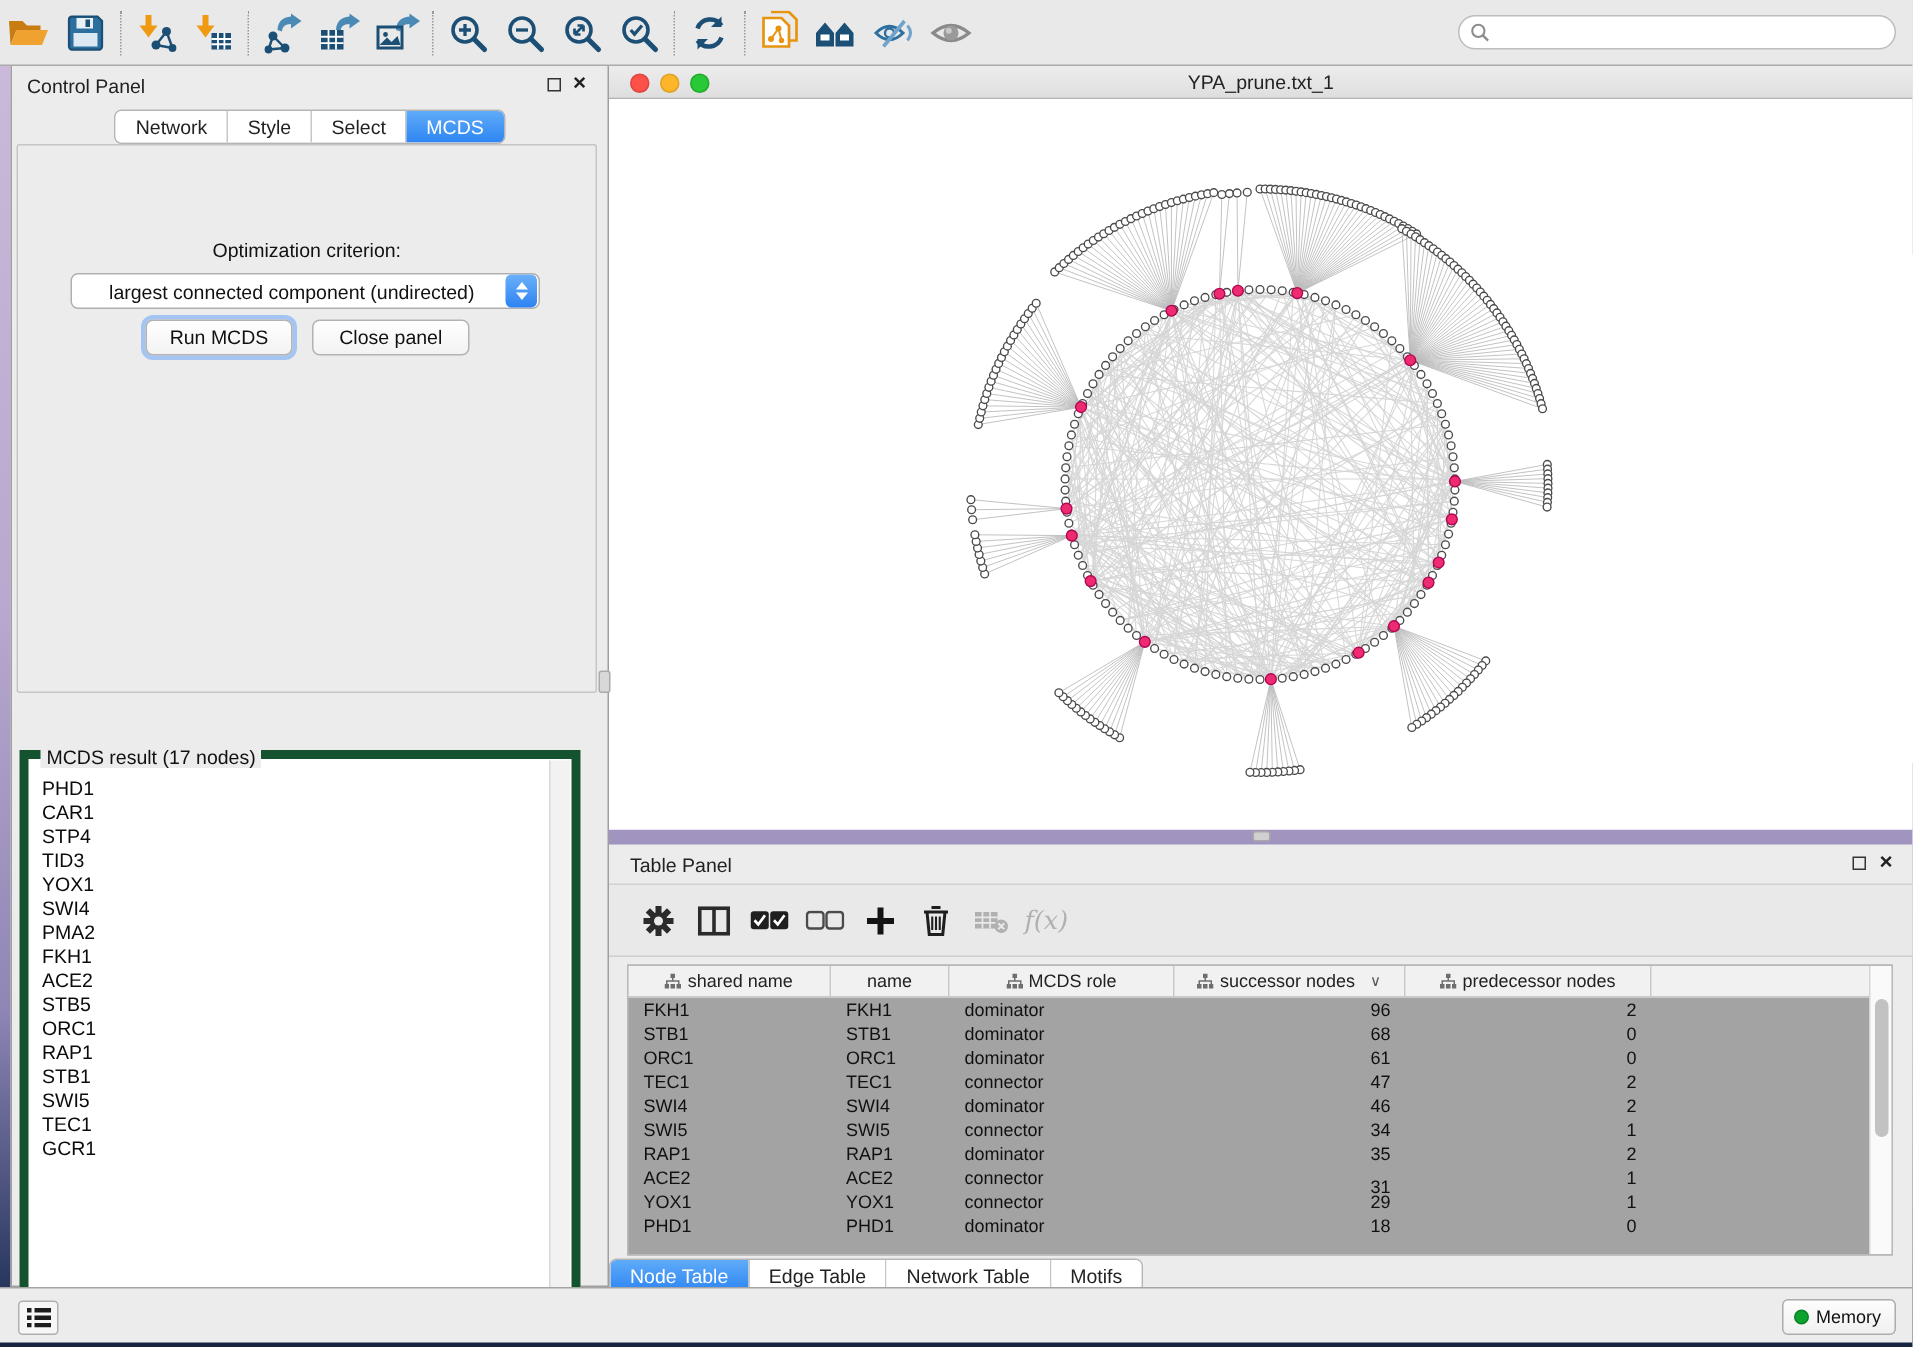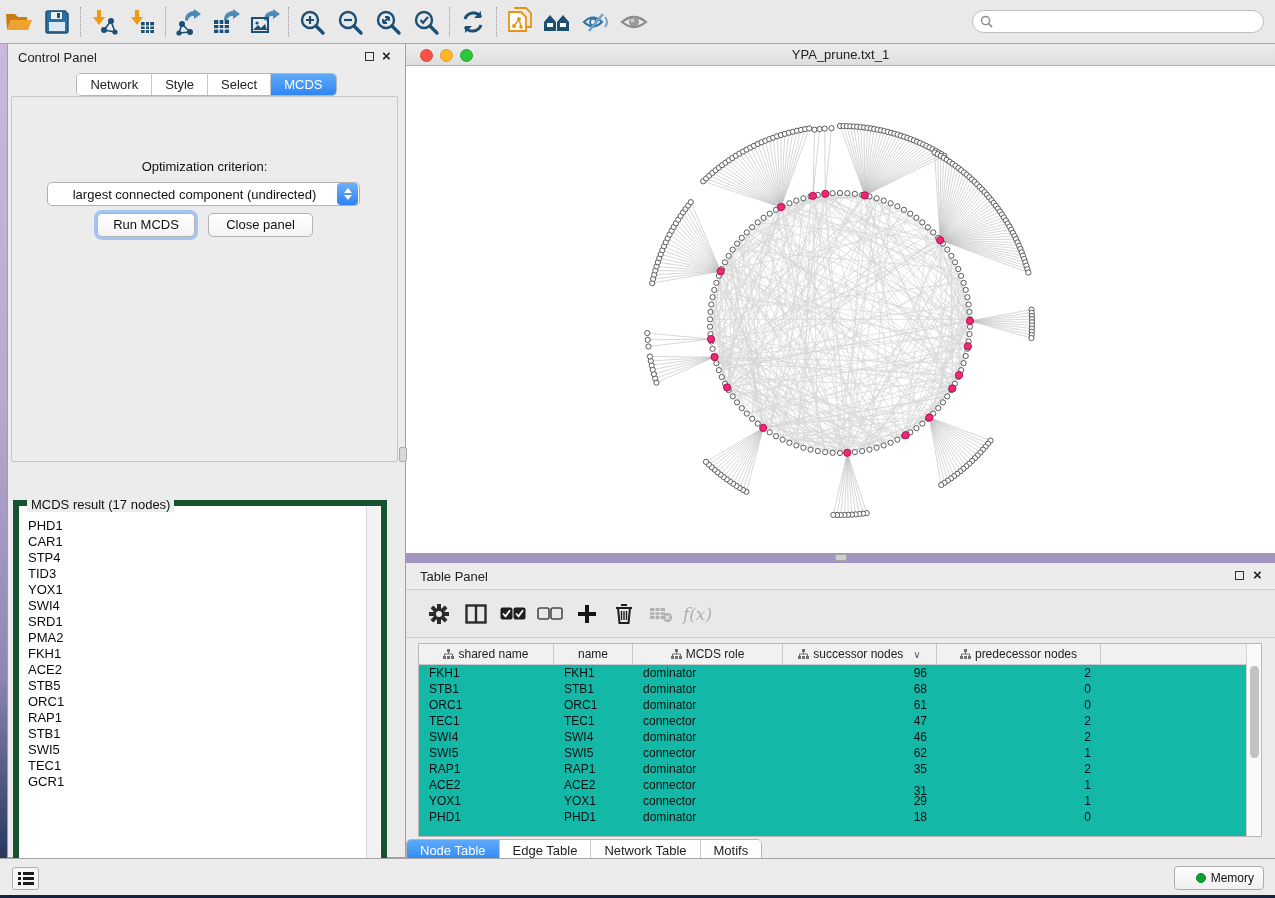--- a/index.html
+++ b/index.html
@@ -72,39 +72,39 @@
 
   
   #table-panel { left:406px; top:563px; width:869px; height:295px; background:#ececec; }
   #tp-title { position:absolute; left:14px; top:6px; font-size:13px; color:#222; }
   #tp-float { left:829px; } #tp-close { left:847px; }
   #tp-toolbar { position:absolute; left:0; top:26px; width:100%; height:49px; background:#e9e9e9;
     border-top:1px solid #d2d2d2; border-bottom:1px solid #cfcfcf; display:flex; align-items:center; padding-left:14px; }
   .tp-icon { width:37px; height:36px; display:flex; align-items:center; justify-content:center; cursor:default; }
   .fx-text { font-family:"DejaVu Serif",serif; font-style:italic; font-size:17px; color:#b0b0b0; }
 
-  #node-table { position:absolute; left:12px; top:80px; width:844px; height:194px; background:#14b8a6; border:1px solid #b9b9b9;padding-left:20px; }
+  #node-table { position:absolute; left:12px; top:80px; width:844px; height:194px; background:#a3a3a3; border:1px solid #b9b9b9;padding-left:20px; }
   #nt-header { position:absolute; left:0; top:0; height:21px; width:827px; display:flex;
     background:#f1f1f1; border-bottom:1px solid #c9c9c9; }
   .nt-hcell { display:flex; align-items:center; justify-content:center; gap:4px;
     border-right:1px solid #c9c9c9; font-size:12px; color:#222; position:relative; }
   #nt-body { position:absolute; left:0; top:21px; width:827px; }
   .nt-row { display:flex; height:16px; align-items:center; }
   .nt-cell { font-size:12px; color:#111; white-space:nowrap; overflow:hidden; }
   .cell-left { text-align:left; padding-left:10px; }
   .cell-right { text-align:right; padding-right:10px; }
   #nt-scroll { position:absolute; right:0; top:0; width:15px; height:192px; background:#fafafa; border-left:1px solid #d5d5d5; }
   #nt-thumb { position:absolute; left:2.5px; top:22px; width:9px; height:92px; background:#c2c2c2; border-radius:5px; }
   #tp-tabs { position:absolute; left:0; top:276px; width:100%; text-align:left; }
 
   
   #status-bar { left:0; top:858px; width:1275px; height:37px; background:#ececec; border-top:1px solid #a5a5a5; }
   #list-btn { position:absolute; left:12px; top:8px; width:27px; height:23px; background:#f6f6f6;
     border:1px solid #b0b0b0; border-radius:3px; display:flex; align-items:center; justify-content:center; }
-  #memory-btn { position:absolute; right:11px; top:7px; height:24px; padding:0 9px 0 21px; background:linear-gradient(#fdfdfd,#f0f0f0);
+  #memory-btn { position:absolute; right:11px; top:7px; height:24px; padding:0 9px 0 7px; background:linear-gradient(#fdfdfd,#f0f0f0);
     border:1px solid #adadad; border-radius:4px; display:flex; align-items:center; gap:5px; font-size:12px; color:#111; }
   #memory-dot { width:10px; height:10px; border-radius:50%; background:#0ba32e; border:1px solid #088224; }
 </style>
 </head>
 <body>
 
 <div id="toolbar" class="abs">
   <div class="tb-icon">
     <svg width="30" height="26" viewBox="0 0 30 26">
         <path d="M2 5 h9 l3 3 h9 v3 H7 L3 21 Z" fill="#c87d13"></path>
@@ -268,21 +268,20 @@
       </span></div>
   <div id="mcds-group">
     <span id="mcds-legend">MCDS result (17 nodes)</span>
     <div id="mcds-list">
         <div class="mcds-item">PHD1</div>
         <div class="mcds-item">CAR1</div>
         <div class="mcds-item">STP4</div>
         <div class="mcds-item">TID3</div>
         <div class="mcds-item">YOX1</div>
         <div class="mcds-item">SWI4</div>
-        <div class="mcds-item">SRD1</div>
         <div class="mcds-item">PMA2</div>
         <div class="mcds-item">FKH1</div>
         <div class="mcds-item">ACE2</div>
         <div class="mcds-item">STB5</div>
         <div class="mcds-item">ORC1</div>
         <div class="mcds-item">RAP1</div>
         <div class="mcds-item">STB1</div>
         <div class="mcds-item">SWI5</div>
         <div class="mcds-item">TEC1</div>
         <div class="mcds-item">GCR1</div>
@@ -1301,21 +1300,21 @@
           <div class="nt-cell cell-left" style="width: 135px;">SWI4</div>
           <div class="nt-cell cell-left" style="width: 79px;">SWI4</div>
           <div class="nt-cell cell-left" style="width: 150px;">dominator</div>
           <div class="nt-cell cell-right" style="width: 154px;">46</div>
           <div class="nt-cell cell-right" style="width: 164px;">2</div>
         </div>
         <div class="nt-row">
           <div class="nt-cell cell-left" style="width: 135px;">SWI5</div>
           <div class="nt-cell cell-left" style="width: 79px;">SWI5</div>
           <div class="nt-cell cell-left" style="width: 150px;">connector</div>
-          <div class="nt-cell cell-right" style="width: 154px;">62</div>
+          <div class="nt-cell cell-right" style="width: 154px;">34</div>
           <div class="nt-cell cell-right" style="width: 164px;">1</div>
         </div>
         <div class="nt-row">
           <div class="nt-cell cell-left" style="width: 135px;">RAP1</div>
           <div class="nt-cell cell-left" style="width: 79px;">RAP1</div>
           <div class="nt-cell cell-left" style="width: 150px;">dominator</div>
           <div class="nt-cell cell-right" style="width: 154px;">35</div>
           <div class="nt-cell cell-right" style="width: 164px;">2</div>
         </div>
         <div class="nt-row">

